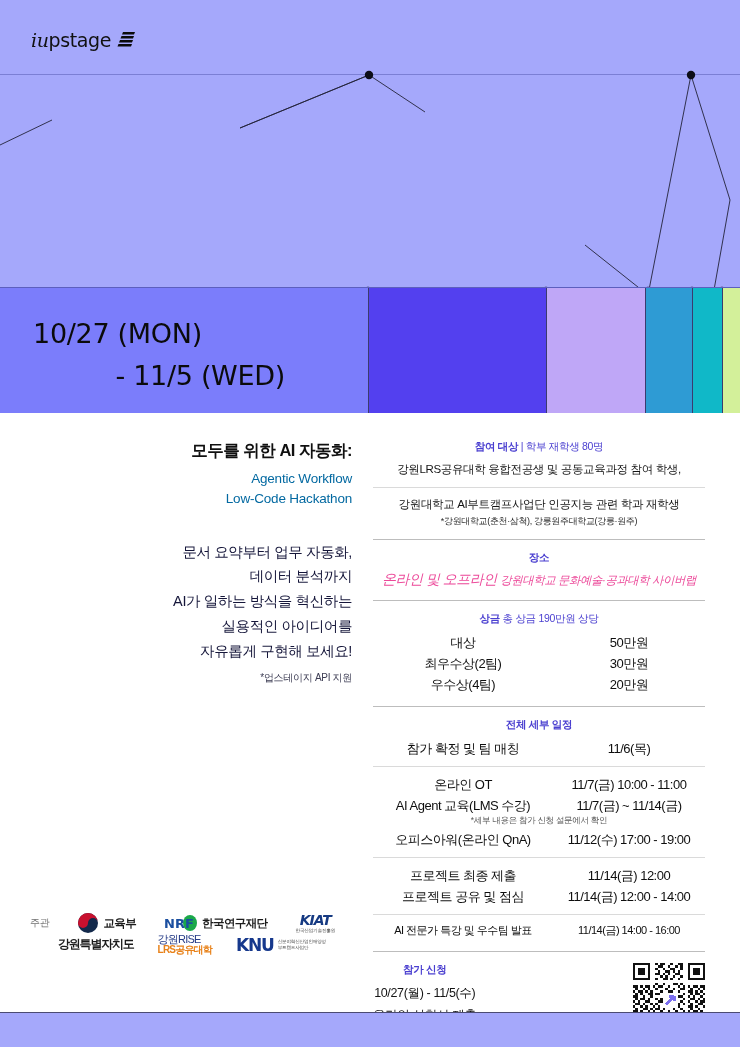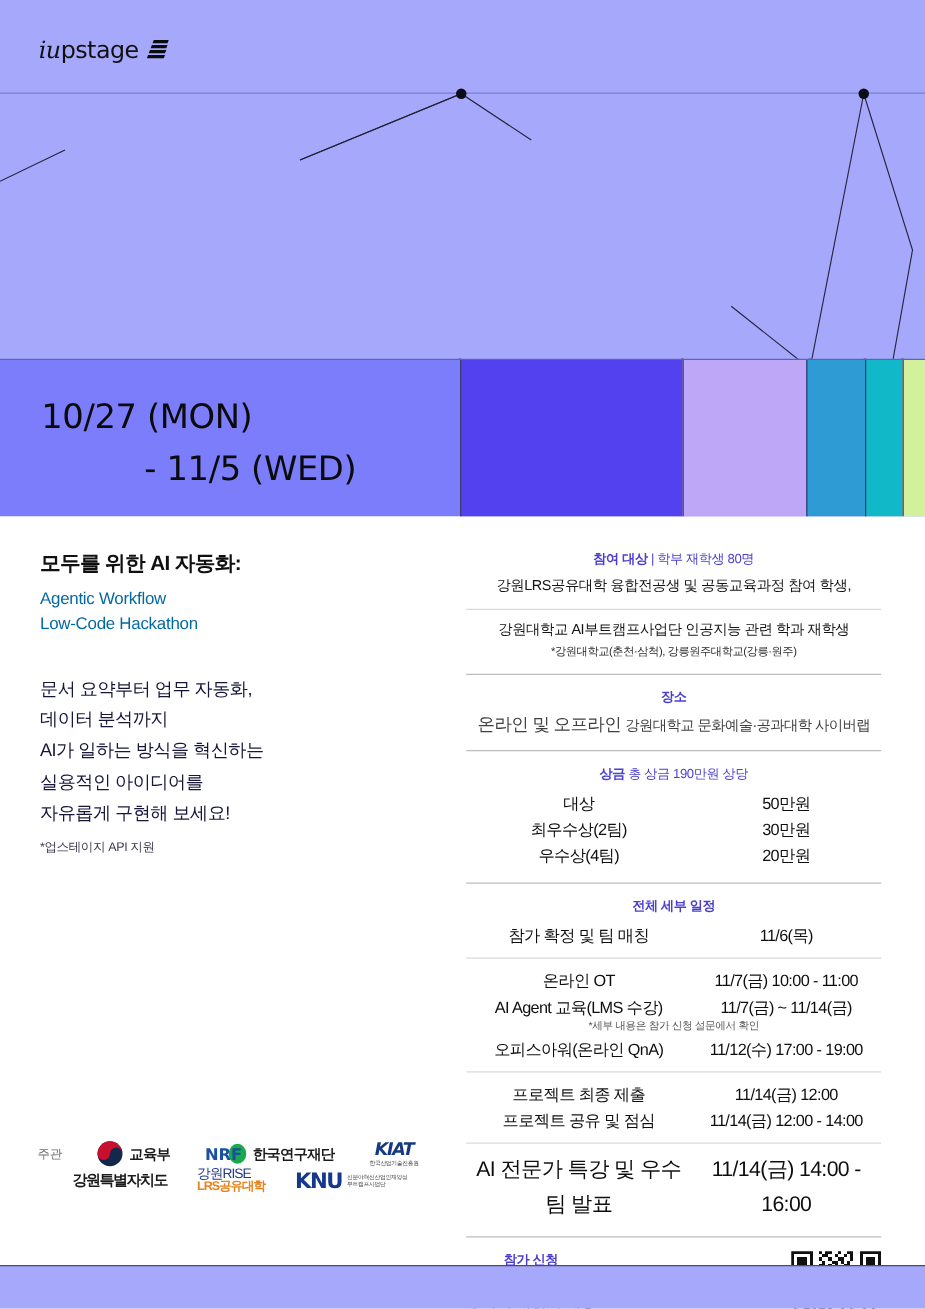--- a/index.html
+++ b/index.html
@@ -28,41 +28,41 @@
   .sw3{left:645px;width:47px;background:#2e9bd4;}
   .sw4{left:692px;width:30px;background:#10b8c8;}
   .sw5{left:722px;width:18px;background:#d3f09a;}
   .swatch-div{position:absolute;top:288px;width:1px;height:125px;background:#3b3b6e;}
 
   .dates{position:absolute;left:33px;top:313px;width:320px;font-size:27px;line-height:1.55;
          color:#0b0b0b;font-family:"DejaVu Sans",sans-serif;letter-spacing:-0.3px;}
   .dates .l2{display:block;text-align:right;padding-right:68px;}
 
   
-  .col-left{position:absolute;left:32px;top:440px;width:320px;}
+  .col-left{position:absolute;left:32px;top:440px;width:320px;text-align:right;}
   .l-head{font-size:16.5px;font-weight:700;color:#101010;letter-spacing:-0.5px;margin:0 0 7px 0;}
   .l-sub{font-size:13.5px;line-height:1.5;color:#0369a1;letter-spacing:-0.2px;}
   .l-body{margin-top:30px;font-size:14.5px;line-height:1.72;color:#15163a;letter-spacing:-0.4px;}
   .l-note{margin-top:7px;font-size:10px;color:#3b3b52;letter-spacing:-0.3px;}
 
   .col-right{position:absolute;left:373px;top:440px;width:332px;text-align:center;}
   .sec{margin-bottom:5px;}
   .sec-h{font-size:10.5px;font-weight:700;color:#4a3fd0;letter-spacing:-0.3px;margin-bottom:6px;}
   .sec-h .plain{font-weight:400;}
   .txt{font-size:11.5px;line-height:1.72;color:#141414;letter-spacing:-0.35px;}
   .txt-sm{font-size:9px;line-height:1.5;color:#2a2a2a;letter-spacing:-0.35px;}
-  .big{font-size:14px;letter-spacing:-0.5px;color:#404040;}
+  .big{font-size:14px;letter-spacing:-0.5px;color:#ec4899;font-style:italic;}
   .big .tail{font-size:11.5px;}
   .hr{height:1px;background:#bdbdbd;margin:11px 0;}
   .hr-lite{height:1px;background:#dadada;margin:7px 0;}
 
   .row{display:flex;font-size:13px;line-height:1.62;color:#0e0e0e;letter-spacing:-0.5px;}
   .row .k{width:180px;flex:none;}
   .row .v{flex:1;}
-  .row.small{font-size:17px;}
+  .row.small{font-size:11px;}
   .row-note{font-size:8.5px;color:#555;letter-spacing:-0.3px;margin:-1px 0 2px 0;}
 
   .apply-wrap{display:flex;justify-content:space-between;align-items:flex-start;}
   .qr{width:72px;height:72px;}
 
   
   .sponsors{position:absolute;left:30px;top:912px;width:330px;}
   .sp-row{display:flex;align-items:center;gap:28px;}
   .sp-row.r2{padding-left:28px;gap:24px;}
   .sp-label{font-size:10px;color:#707070;letter-spacing:-0.3px;}

